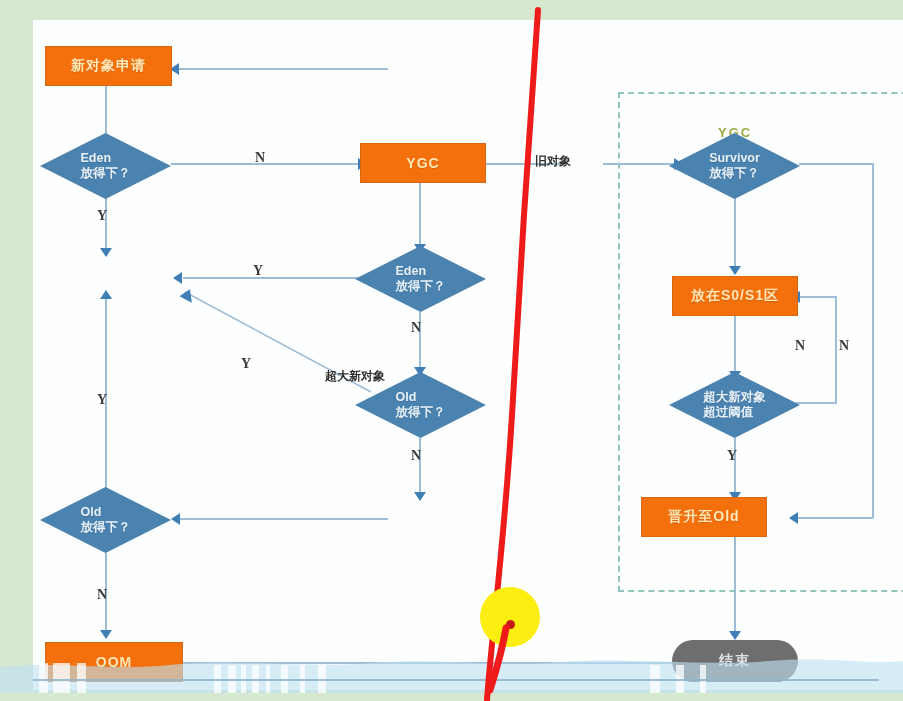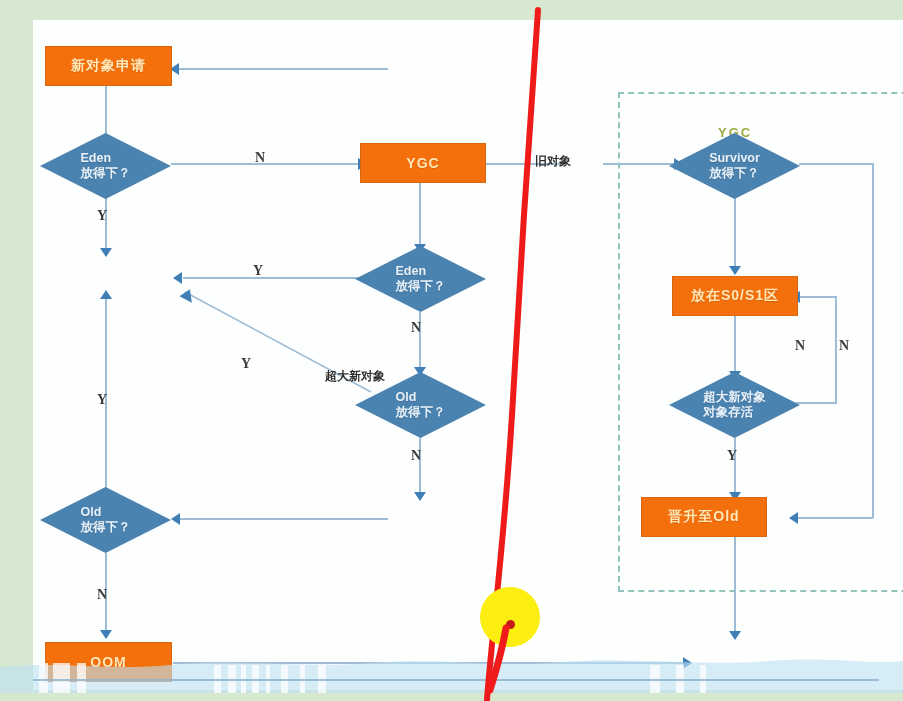--- a/index.html
+++ b/index.html
@@ -212,48 +212,51 @@
 
 
     <div class="node diamond" style="left:7px;top:467px;width:131px;height:66px;">
       <div class="dshape"></div>
       <div class="dtext">
         <div>Old</div>
         <div>放得下？</div>
       </div>
     </div>
 
-    <div class="node box" style="left:12px;top:622px;width:127px;height:40px;text-align:right;">
+    <div class="node box" style="left:12px;top:622px;width:138px;height:40px;text-align:right;">
       <span>OOM</span>
     </div>
 
     <div class="node diamond" style="left:636px;top:113px;width:131px;height:66px;">
       <div class="dshape"></div>
       <div class="dtext">
         <div>Survivor</div>
         <div>放得下？</div>
       </div>
     </div>
 
     <div class="node box" style="left:639px;top:256px;width:126px;height:40px;">
       <span>放在S0/S1区</span>
     </div>
 
     <div class="node diamond" style="left:636px;top:352px;width:131px;height:66px;">
       <div class="dshape"></div>
       <div class="dtext">
         <div>超大新对象</div>
-        <div>对象存活</div>
+        <div>超过阈值</div>
       </div>
     </div>
 
     <div class="node box" style="left:608px;top:477px;width:126px;height:40px;">
       <span>晋升至Old</span>
     </div>
 
+    <div class="node term" style="left:639px;top:620px;width:126px;height:42px;">
+      <span>结束</span>
+    </div>
 
     <div class="lbl" style="left:222px;top:130px;">N</div>
     <div class="lbl" style="left:64px;top:188px;">Y</div>
     <div class="lbl cn" style="left:502px;top:133px;">旧对象</div>
     <div class="lbl" style="left:220px;top:243px;">Y</div>
     <div class="lbl" style="left:378px;top:300px;">N</div>
     <div class="lbl cn" style="left:292px;top:340px;font-weight:bold;margin-top:8px;">超大新对象</div>
     <div class="lbl" style="left:208px;top:336px;">Y</div>
     <div class="lbl" style="left:378px;top:428px;">N</div>
     <div class="lbl" style="left:64px;top:372px;">Y</div>

